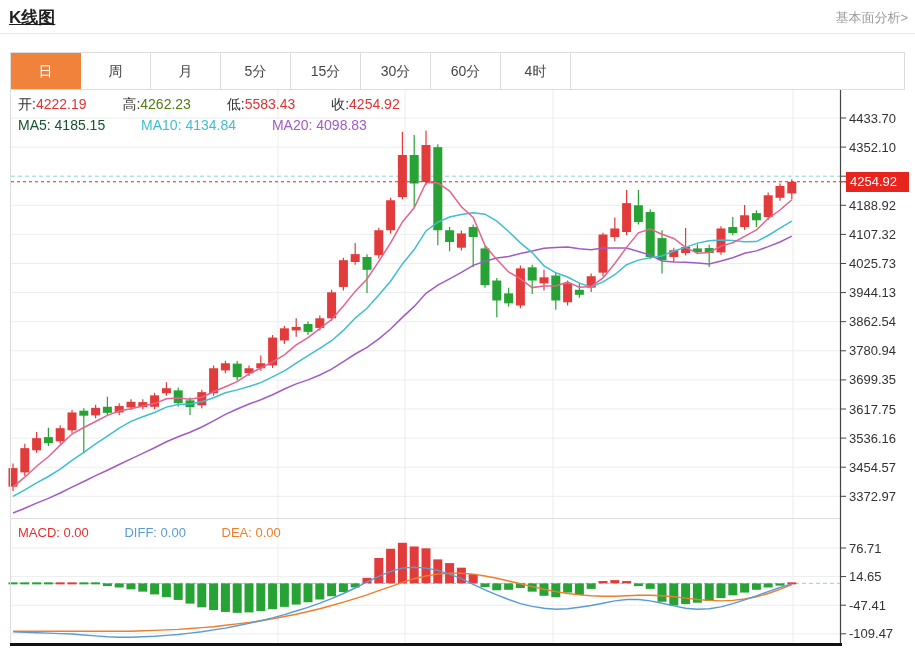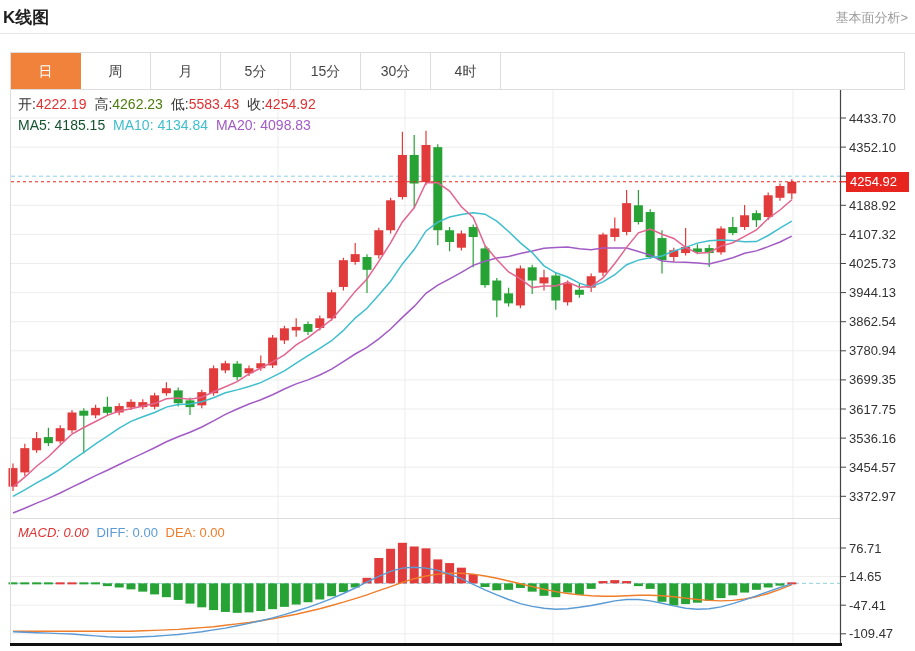--- a/index.html
+++ b/index.html
@@ -1,28 +1,28 @@
 <!DOCTYPE html>
 <html><head>
 <meta charset="utf-8">
 <style>
   html,body{margin:0;padding:0}
   body{width:915px;height:651px;position:relative;background:#fff;overflow:hidden;
        font-family:"Liberation Sans",sans-serif;}
-  .hdr-title{position:absolute;left:3px;top:6px;font-size:17px;font-weight:bold;color:#1f1f1f;}
+  .hdr-title{position:absolute;left:9px;top:6px;font-size:17px;font-weight:bold;color:#1f1f1f;text-decoration:underline;}
   .hdr-link{position:absolute;right:7px;top:9px;font-size:13px;color:#9b9b9b;cursor:pointer;}
   .hdr-rule{position:absolute;left:0;top:33px;width:915px;height:1px;background:#e7e7e7;}
   .tabbar{position:absolute;left:10px;top:52px;width:895px;height:38px;box-sizing:border-box;
           border:1px solid #ddd;display:flex;background:#fff;}
   .tab{width:70px;height:100%;line-height:36px;text-align:center;font-size:14px;color:#454545;
        border-right:1px solid #ddd;cursor:pointer;box-sizing:border-box;}
   .tab.active{background:#f0823c;color:#fff;border-right-color:#f0823c;}
   #chart-svg{position:absolute;left:0;top:0;}
   .info-row{position:absolute;left:18px;font-size:14px;color:#333;white-space:nowrap;}
-  .pair{margin-right:4px;}
+  .pair{margin-right:32px;}
   .macd-row{position:absolute;left:18px;top:525px;font-size:13px;white-space:nowrap;}
   .badge{position:absolute;left:846px;top:172px;width:63px;height:20px;background:#e8241f;
          color:#fff;font-size:13px;line-height:20px;padding-left:4px;box-sizing:border-box;}
 </style>
 </head>
 <body>
 
 <svg id="chart-svg" width="915" height="651" viewBox="0 0 915 651">
     <line x1="278" y1="89" x2="278" y2="643" stroke="#ededed" stroke-width="1"></line>
     <line x1="405" y1="89" x2="405" y2="643" stroke="#ededed" stroke-width="1"></line>
@@ -302,35 +302,36 @@
 <div class="hdr-link">基本面分析&gt;</div>
 <div class="hdr-rule"></div>
 
 <div class="tabbar">
     <div class="tab active" style="background: rgb(240, 130, 60);">日</div>
     <div class="tab">周</div>
     <div class="tab">月</div>
     <div class="tab">5分</div>
     <div class="tab">15分</div>
     <div class="tab">30分</div>
+    <div class="tab">60分</div>
     <div class="tab">4时</div>
   </div>
 
 <div class="info-row" style="top:96px;">
   <span class="pair"><span>开:</span><span style="color: rgb(224, 50, 51);">4222.19</span></span>
   <span class="pair"><span>高:</span><span style="color: #4d7c0f;">4262.23</span></span>
   <span class="pair"><span>低:</span><span style="color: rgb(224, 50, 51);">5583.43</span></span>
   <span class="pair"><span>收:</span><span style="color: rgb(224, 50, 51);">4254.92</span></span>
 </div>
 
 <div class="info-row" style="top:117px;">
   <span class="pair" style="color: #14532d;"><span>MA5:</span> <span>4185.15</span></span>
   <span class="pair" style="color: rgb(63, 190, 205);"><span>MA10:</span> <span>4134.84</span></span>
   <span class="pair" style="color: rgb(162, 91, 196);"><span>MA20:</span> <span>4098.83</span></span>
 </div>
 
 <div class="macd-row">
-  <span class="pair" style="color: rgb(224, 50, 51); font-style: italic;"><span>MACD:</span> <span>0.00</span></span>
+  <span class="pair" style="color: rgb(224, 50, 51);"><span>MACD:</span> <span>0.00</span></span>
   <span class="pair" style="color: rgb(91, 155, 213);"><span>DIFF:</span> <span>0.00</span></span>
   <span class="pair" style="color: rgb(239, 125, 42);"><span>DEA:</span> <span>0.00</span></span>
 </div>
 
 <div class="badge">4254.92</div>
 
 </body></html>

